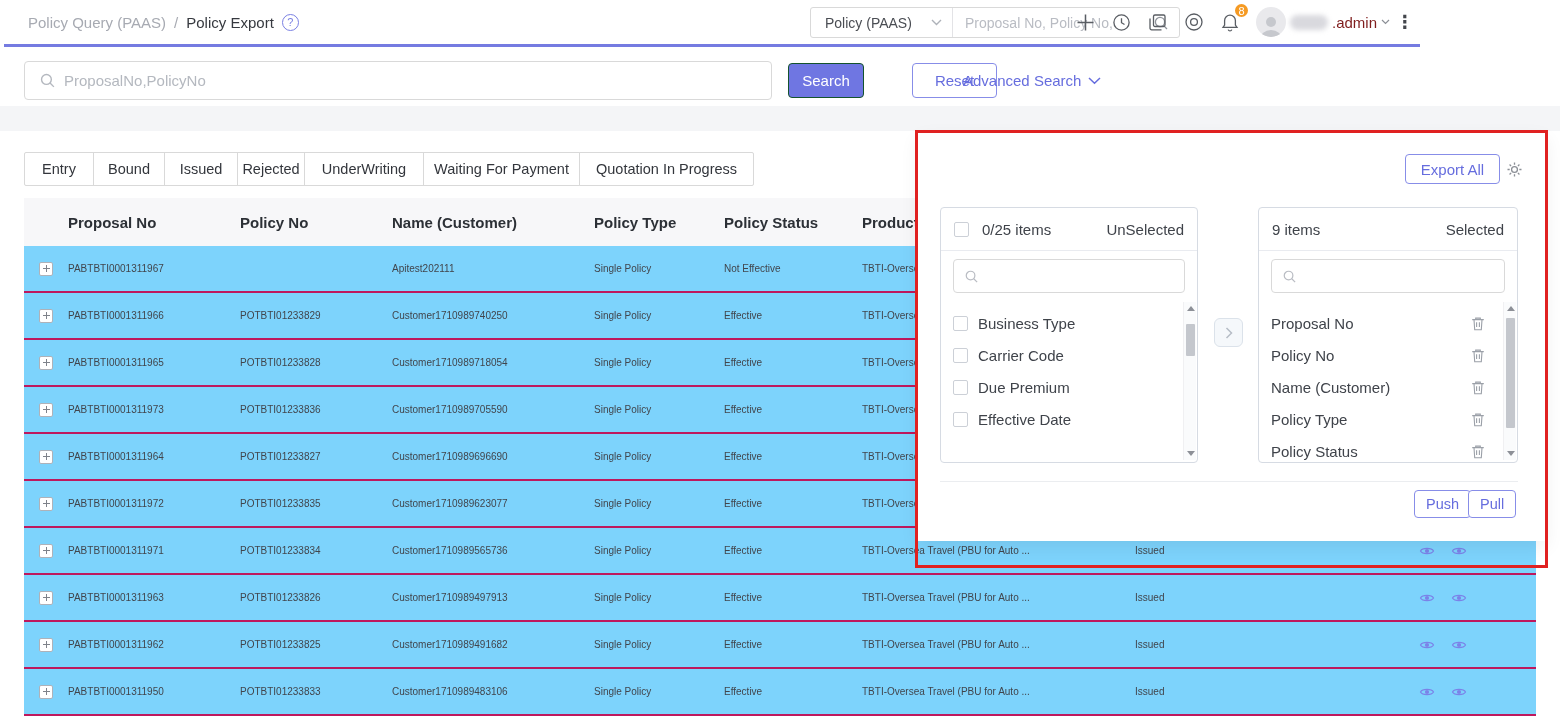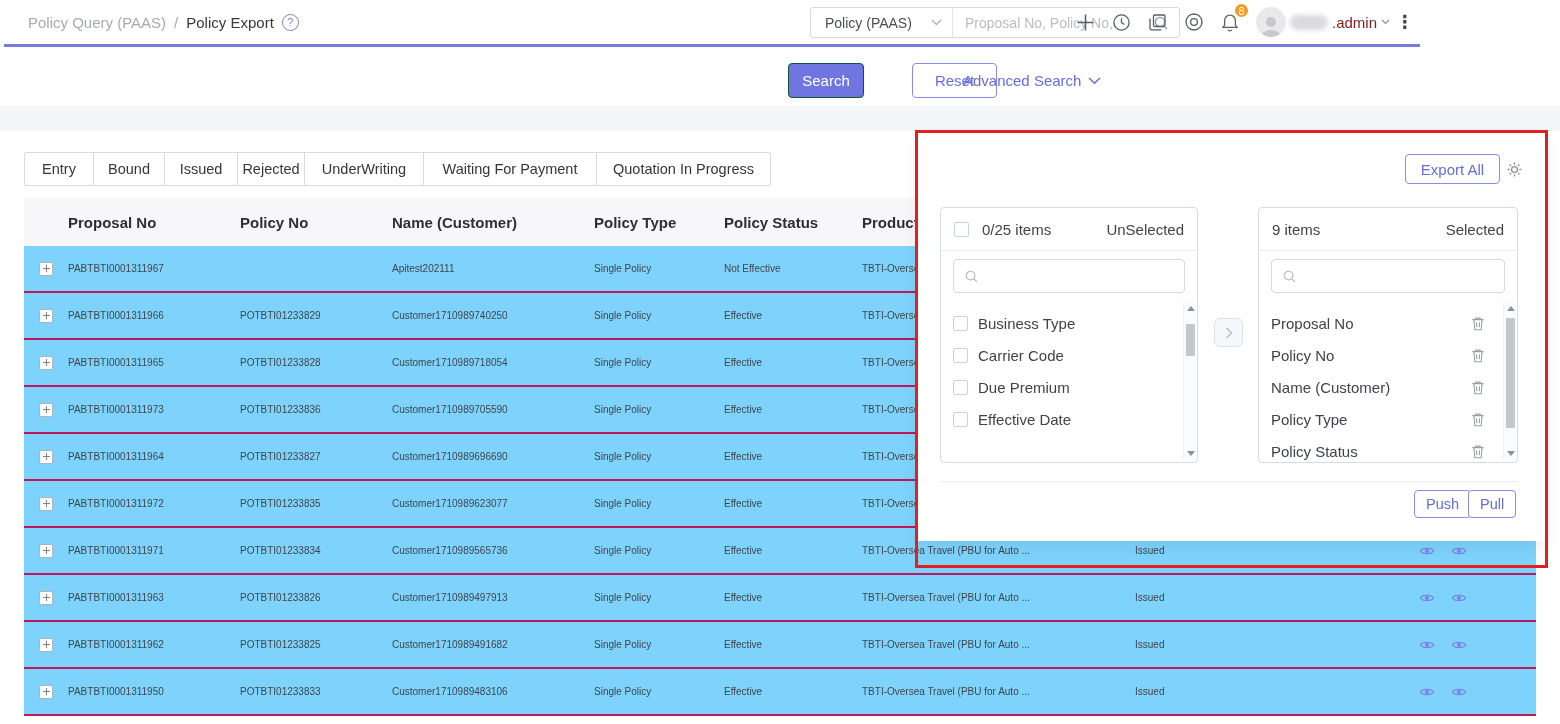--- a/index.html
+++ b/index.html
@@ -44,21 +44,21 @@
   .grayband { position:absolute; left:0; top:106px; width:1560px; height:25px; background:#f4f5f7; z-index:0; }
 
   
   .tabs { position:absolute; left:24px; top:152px; height:34px; display:flex; z-index:2; }
   .tab { height:34px; border:1px solid #d9d9d9; background:#fff; color:#33363c; font-size:14.5px; display:flex; align-items:center; justify-content:center; margin-left:-1px; cursor:pointer; white-space:nowrap; }
   .tab:nth-child(1){ width:70px; margin-left:0; border-radius:2px 0 0 2px; }
   .tab:nth-child(2){ width:72px; }
   .tab:nth-child(3){ width:74px; }
   .tab:nth-child(4){ width:68px; }
   .tab:nth-child(5){ width:120px; }
-  .tab:nth-child(6){ width:174px; }
+  .tab:nth-child(6){ width:157px; }
   .tab:nth-child(7){ width:175px; border-radius:0 2px 2px 0; }
 
   
   .table { position:absolute; left:24px; top:198px; width:1512px; z-index:1; }
   .thead, .trow { display:grid; grid-template-columns:44px 172px 152px 202px 130px 138px 273px 240px 161px; align-items:center; }
   .thead { height:48px; background:#f7f7f9; font-weight:bold; color:#2c3036; font-size:15px; }
   .trow { height:47px; border-bottom:2px solid #be185d; font-size:10px; color:#41454c; background:#7dd3fc; }
   .td { overflow:hidden; white-space:nowrap; padding-right:10px; }
   .c-exp { display:flex; justify-content:center; padding-right:0; }
   .expand { width:14px; height:14px; border:1px solid #aeb2b9; border-radius:2px; position:relative; cursor:pointer; background:#fff; }
@@ -169,20 +169,27 @@
       <span class="blurblob"></span>
       <span class="uname">.admin</span>
       <svg class="ic" width="9" height="6" viewBox="0 0 9 6">
           <polyline points="1,1 4.5,4.5 8,1" fill="none" stroke="#8b8f96" stroke-width="1.2"></polyline>
         </svg>
       <span class="kebab">⋮</span>
     </div>
   </div>
 
   <div class="searchrow">
+    <div class="bigsearch">
+      <svg class="mag ic" width="17" height="17" viewBox="0 0 16 16">
+          <circle cx="7" cy="7" r="4.6" fill="none" stroke="#b4b8bf" stroke-width="1.3"></circle>
+          <line x1="10.4" y1="10.4" x2="14" y2="14" stroke="#b4b8bf" stroke-width="1.3"></line>
+        </svg>
+      <input value="" placeholder="ProposalNo,PolicyNo" style="">
+    </div>
     <button class="btn btn-primary">Search</button>
     <button class="btn btn-ghost btn-reset">Reset</button>
     <div class="advlink">
       <span>Advanced Search</span>
       <svg class="ic" width="13" height="8" viewBox="0 0 13 8">
           <polyline points="1,1 6.5,6.3 12,1" fill="none" stroke="#666dde" stroke-width="1.5"></polyline>
         </svg>
     </div>
   </div>
 

